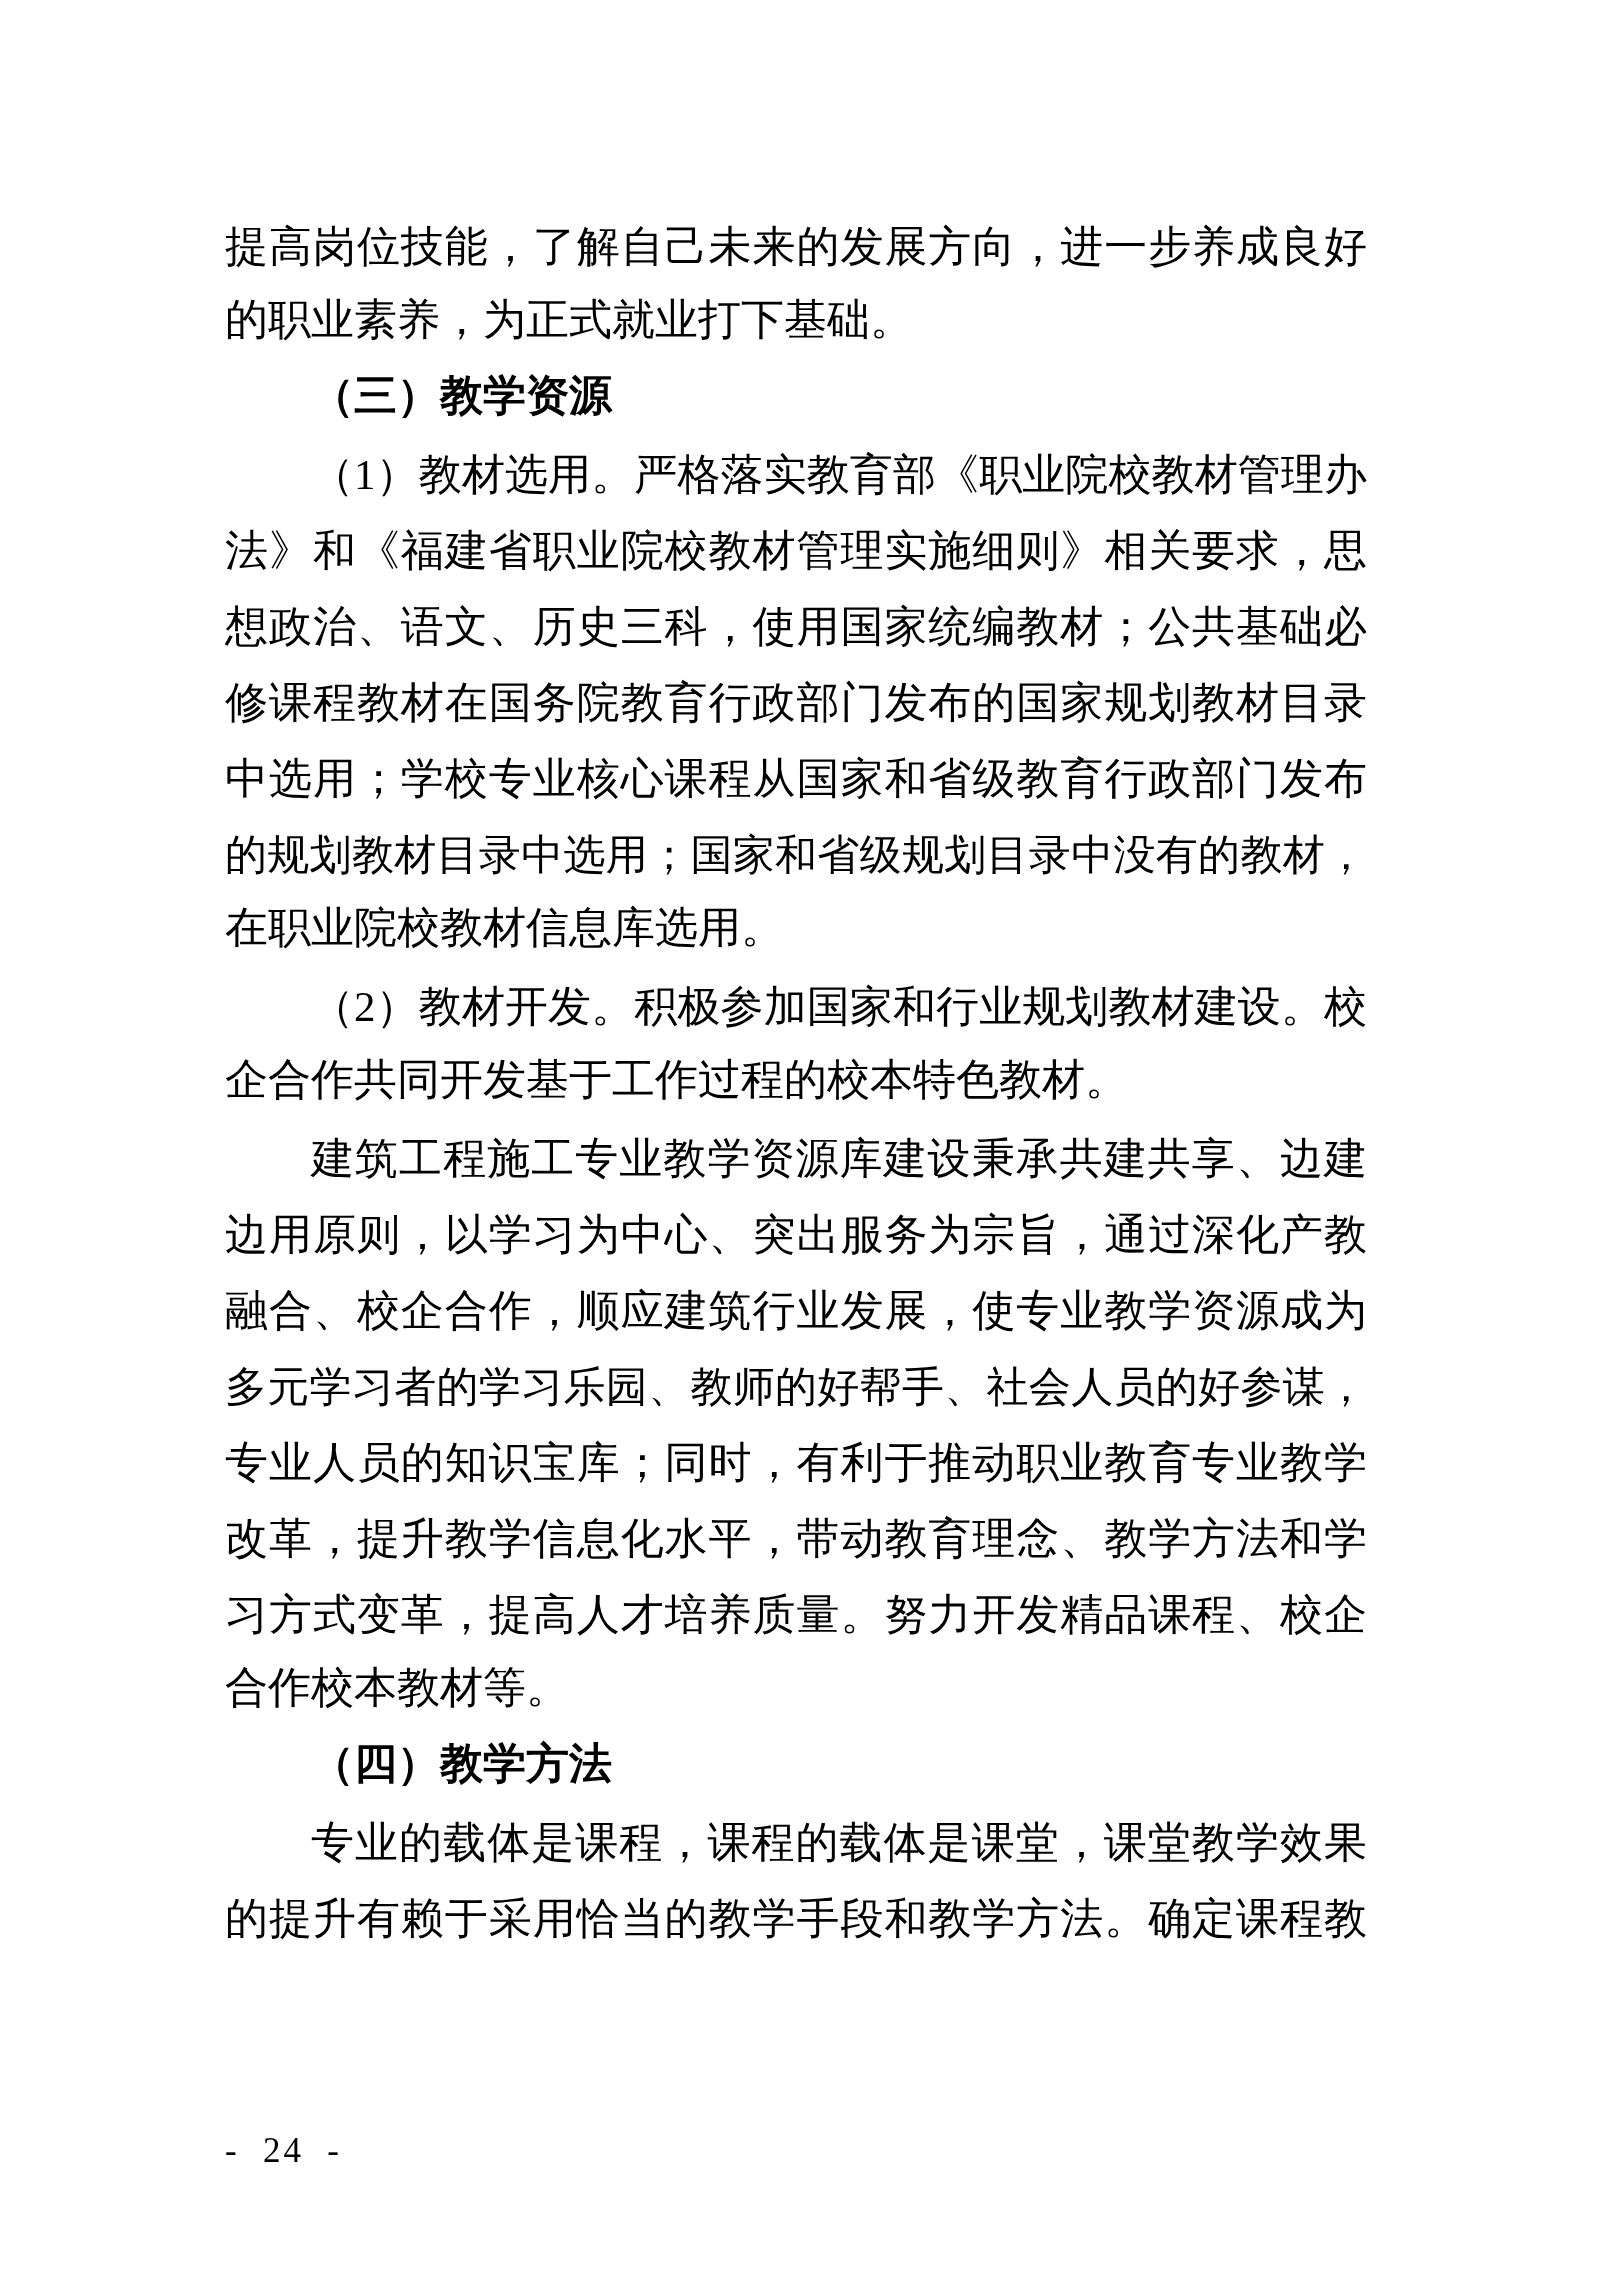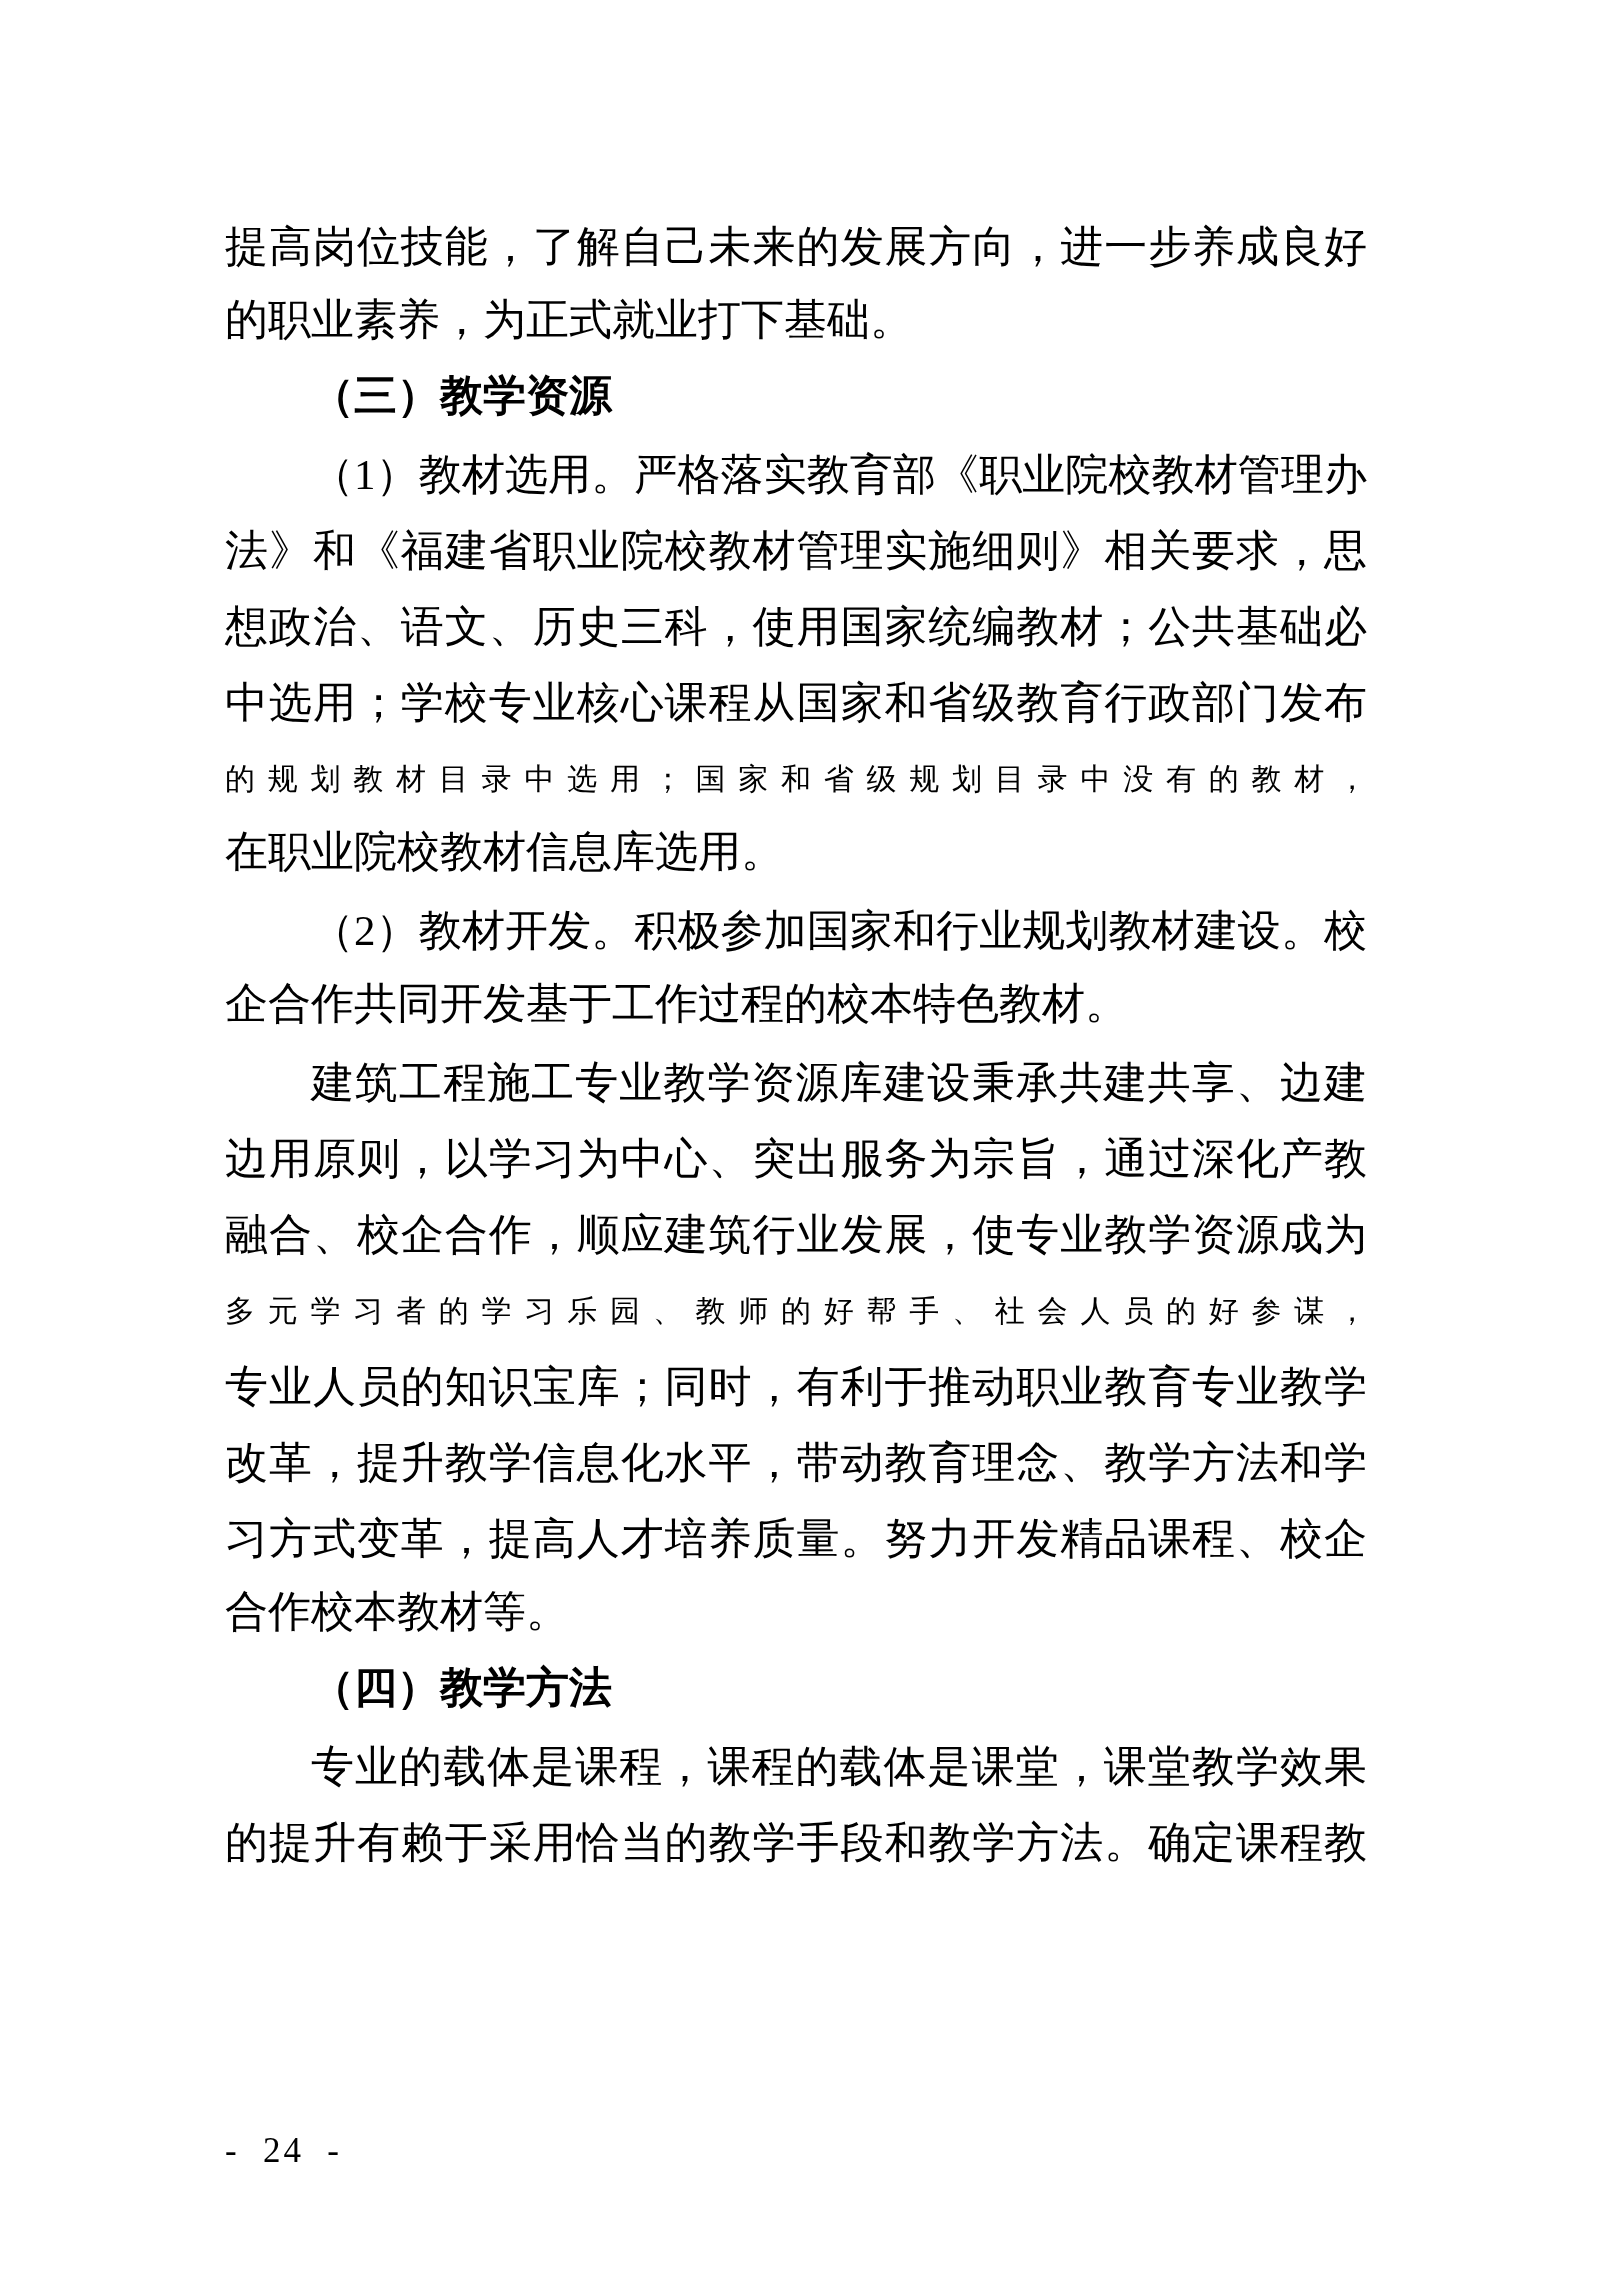--- a/index.html
+++ b/index.html
@@ -39,21 +39,21 @@
     text-align-last: left;
     font-family: Liberation Mono, monospace;
   }
 
   
   .line.indent { text-indent: 86px; }
 
   .line.heading { font-weight: bold; }
 
   
-  .line.tight { font-size: 30px; }
+  .line.tight { font-size: 42px; }
 
   .footer {
     position: absolute;
     left: 225px;
     top: 2129px;
     height: 43px;
     line-height: 43px;
     font-size: 35px;
     letter-spacing: 2.9px;
     word-spacing: 11.8px;
@@ -64,20 +64,21 @@
 <body>
 
 <div class="page">
   <div class="content">
       <div class="line">提高岗位技能，了解自己未来的发展方向，进一步养成良好</div>
       <div class="line end">的职业素养，为正式就业打下基础。</div>
       <div class="line heading indent">（三）教学资源</div>
       <div class="line indent">（1）教材选用。严格落实教育部《职业院校教材管理办</div>
       <div class="line">法》和《福建省职业院校教材管理实施细则》相关要求，思</div>
       <div class="line">想政治、语文、历史三科，使用国家统编教材；公共基础必</div>
+      <div class="line">修课程教材在国务院教育行政部门发布的国家规划教材目录</div>
       <div class="line">中选用；学校专业核心课程从国家和省级教育行政部门发布</div>
       <div class="line tight">的规划教材目录中选用；国家和省级规划目录中没有的教材，</div>
       <div class="line end">在职业院校教材信息库选用。</div>
       <div class="line indent">（2）教材开发。积极参加国家和行业规划教材建设。校</div>
       <div class="line end">企合作共同开发基于工作过程的校本特色教材。</div>
       <div class="line indent">建筑工程施工专业教学资源库建设秉承共建共享、边建</div>
       <div class="line">边用原则，以学习为中心、突出服务为宗旨，通过深化产教</div>
       <div class="line">融合、校企合作，顺应建筑行业发展，使专业教学资源成为</div>
       <div class="line tight">多元学习者的学习乐园、教师的好帮手、社会人员的好参谋，</div>
       <div class="line">专业人员的知识宝库；同时，有利于推动职业教育专业教学</div>

